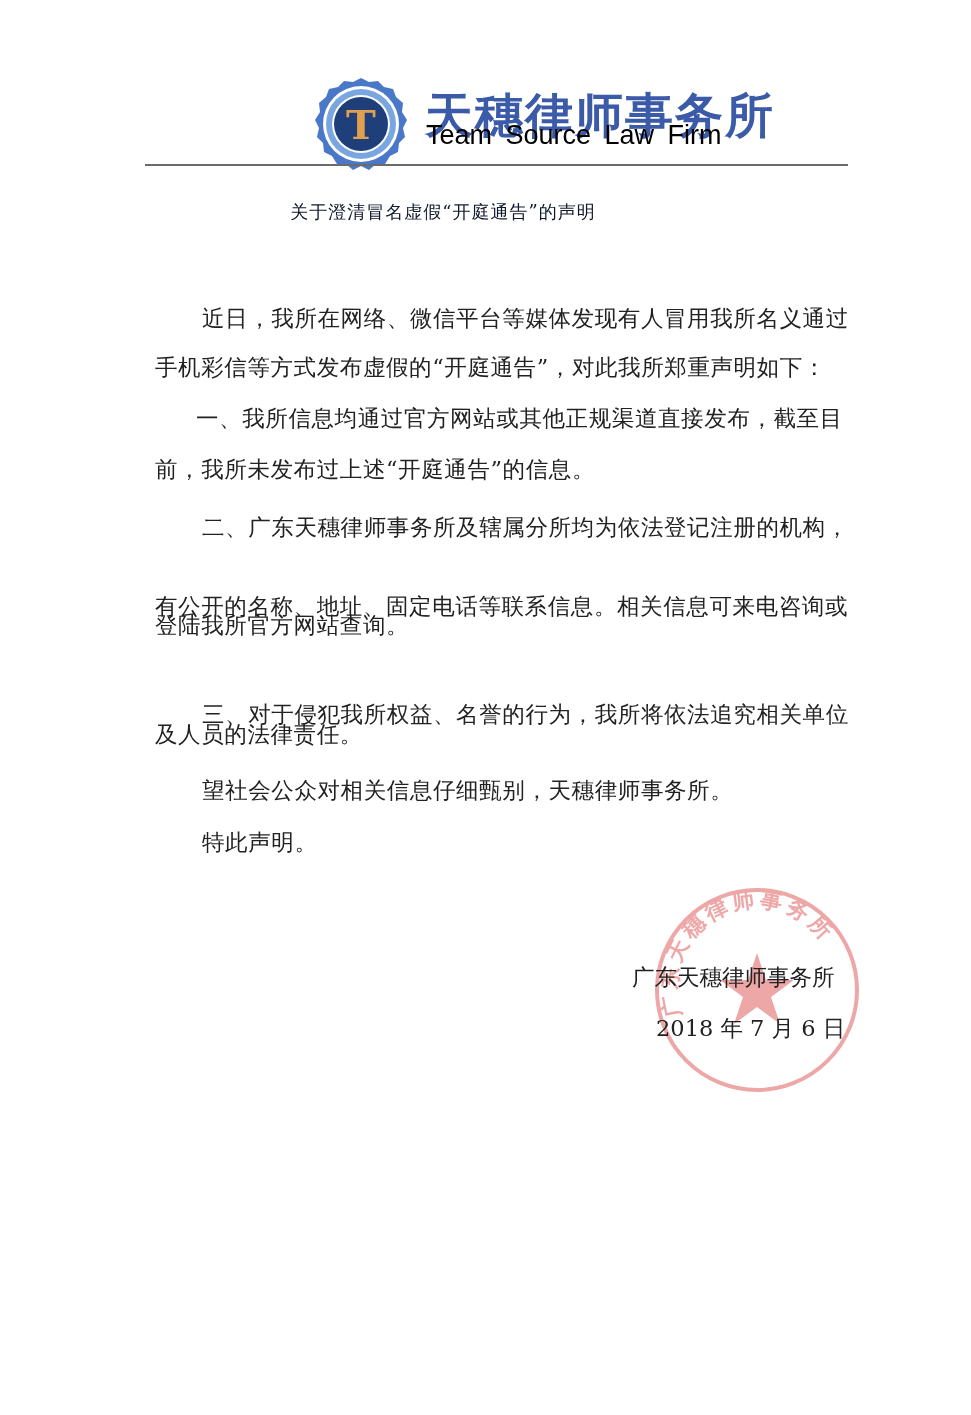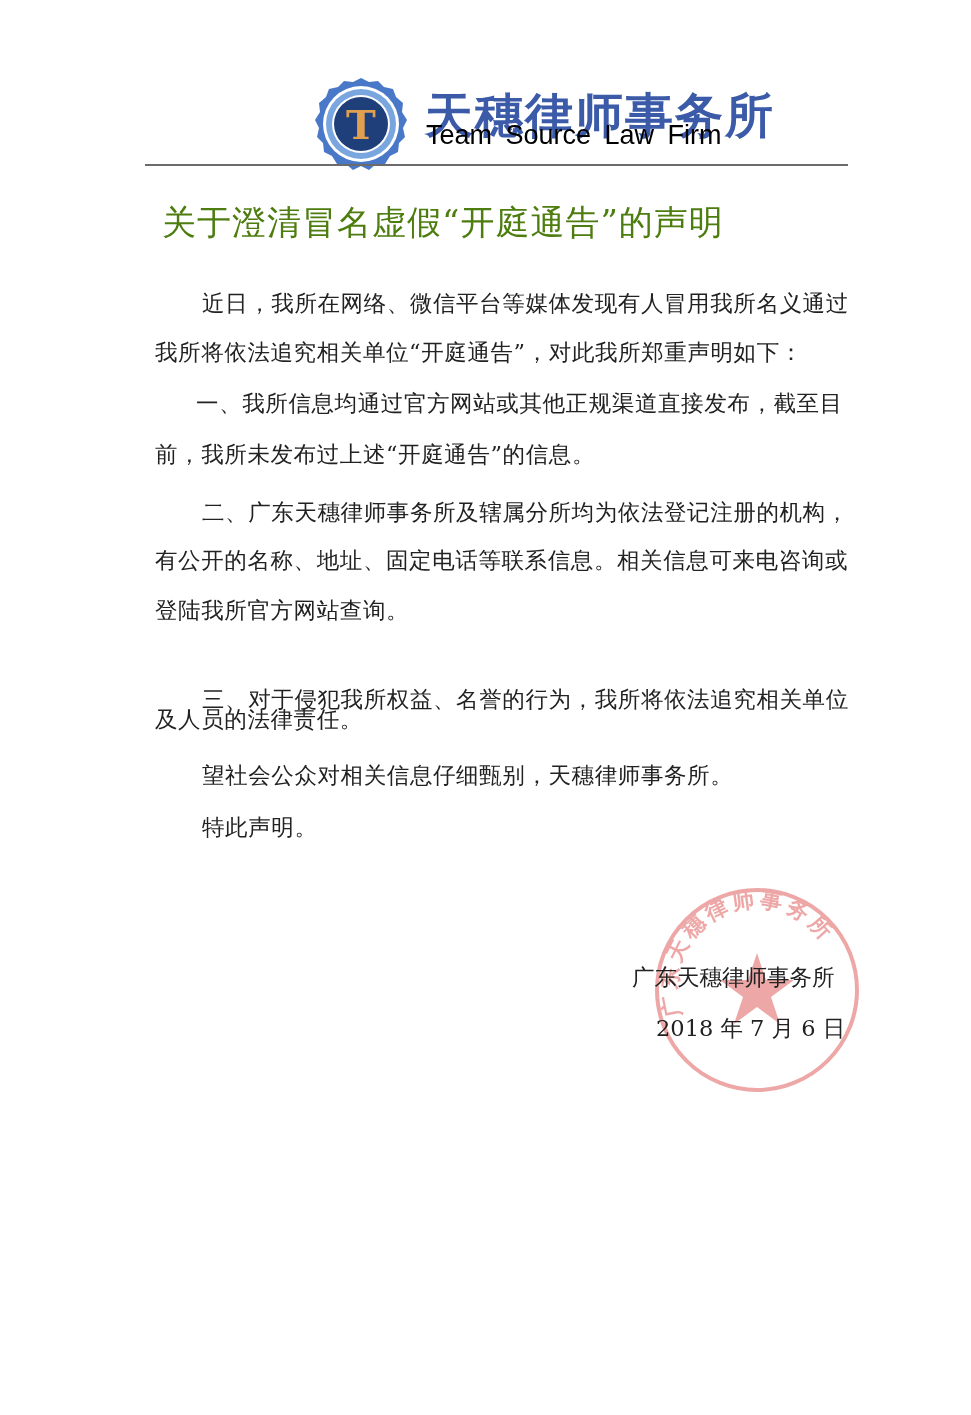--- a/index.html
+++ b/index.html
@@ -6,22 +6,22 @@
   body { width: 971px; height: 1415px; position: relative; overflow: hidden;
          font-family: "DejaVu Serif", "Liberation Serif", serif; color: #1a1a1a; }
   .letterhead { position: absolute; left: 0; top: 0; width: 971px; height: 170px; }
   .logo { position: absolute; left: 313px; top: 76px; width: 96px; height: 96px; }
   .firm-cn { position: absolute; left: 425px; top: 84px; font-family: "DejaVu Sans", sans-serif;
              font-weight: bold; font-size: 48px; letter-spacing: 2px; color: #3b5aa8; white-space: nowrap; }
   .firm-en { position: absolute; left: 426px; top: 120px; font-family: "Liberation Sans", sans-serif;
              font-size: 27px; color: #000000; white-space: nowrap; word-spacing: 6px; }
   .divider { position: absolute; left: 145px; top: 164px; width: 703px; height: 2px; background: #6b6b6b; }
   .title { position: absolute; left: 0; width: 886px; top: 200px; text-align: center;
-           font-size: 34px; letter-spacing: 1px; color: #4d7c0f; white-space: nowrap; }
-  .para { position: absolute; font-size: 22.5px; color: #222; white-space: nowrap; letter-spacing: 0.6px; }
+           font-size: 18px; letter-spacing: 1px; color: #0f172a; white-space: nowrap; }
+  .para { position: absolute; font-size: 22.5px; color: #222; white-space: nowrap; letter-spacing: 0.6px; margin-top: 15px; }
   .signature { position: absolute; font-size: 22.5px; color: #222; white-space: nowrap; }
   .stamp { position: absolute; left: 652px; top: 885px; width: 210px; height: 210px; opacity: 0.55; }
 </style>
 </head>
 <body>
 
 <div class="letterhead">
   <div class="logo">
     <svg width="96" height="96" viewBox="0 0 96 96">
       <polygon points="48,2 56,6 65,5 71,11 80,13 83,21 90,27 89,36 94,44 90,52 92,61 86,67 85,76 77,80 72,88 63,88 56,94 48,90 40,94 33,88 24,88 19,80 11,76 10,67 4,61 6,52 2,44 7,36 6,27 13,21 16,13 25,11 31,5 40,6" fill="#4a78c8"></polygon>
@@ -33,25 +33,25 @@
     </svg>
   </div>
   <div class="firm-cn">天穗律师事务所</div>
   <div class="firm-en">Team Source Law Firm</div>
   <div class="divider"></div>
 </div>
 
 <div class="title">关于澄清冒名虚假“开庭通告”的声明</div>
 
 <div class="para" style="left:202px; top:288px;">近日，我所在网络、微信平台等媒体发现有人冒用我所名义通过</div>
-<div class="para" style="left:155px; top:337px;">我所将依法追究相关单位“开庭通告”，对此我所郑重声明如下：</div>
+<div class="para" style="left:155px; top:337px;">手机彩信等方式发布虚假的“开庭通告”，对此我所郑重声明如下：</div>
 <div class="para" style="left:196px; top:388px;">一、我所信息均通过官方网站或其他正规渠道直接发布，截至目</div>
 <div class="para" style="left:155px; top:439px;">前，我所未发布过上述“开庭通告”的信息。</div>
 <div class="para" style="left:202px; top:497px;">二、广东天穗律师事务所及辖属分所均为依法登记注册的机构，</div>
-<div class="para" style="left:155px; top:545px;">有公开的名称、地址、固定电话等联系信息。相关信息可来电咨询或</div>
+<div class="para" style="left:155px; top:576px;">有公开的名称、地址、固定电话等联系信息。相关信息可来电咨询或</div>
 <div class="para" style="left:155px; top:595px;">登陆我所官方网站查询。</div>
 <div class="para" style="left:202px; top:684px;">三、对于侵犯我所权益、名誉的行为，我所将依法追究相关单位</div>
 <div class="para" style="left:155px; top:704px;">及人员的法律责任。</div>
 <div class="para" style="left:202px; top:760px;">望社会公众对相关信息仔细甄别，天穗律师事务所。</div>
 <div class="para" style="left:202px; top:812px;text-align:center;">特此声明。</div>
 
 <div class="stamp">
   <svg width="210" height="210" viewBox="0 0 210 210">
     <circle cx="105" cy="105" r="100" fill="none" stroke="#e06060" stroke-width="4"></circle>
     <polygon points="105,68 114,95 142,95 119,112 128,139 105,122 82,139 91,112 68,95 96,95" fill="#e06060"></polygon>

